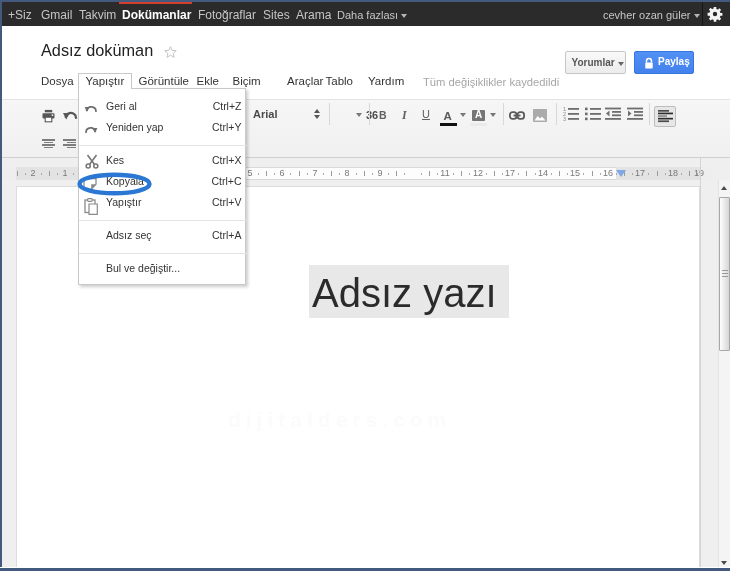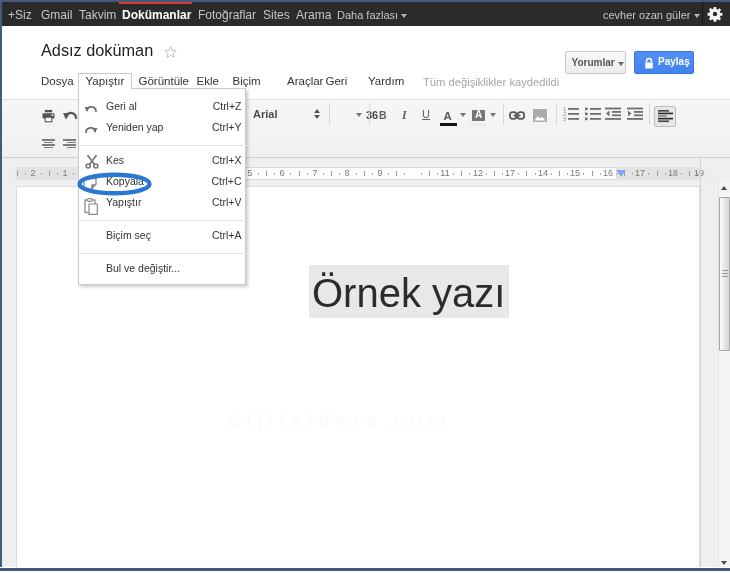--- a/index.html
+++ b/index.html
@@ -10,21 +10,21 @@
 </head>
 <body>
 
 <div class="abs" style="left:2px;top:157.5px;width:728px;height:409.5px;background:#efefef;"></div>
 
 <div class="abs" style="left:16px;top:186px;width:684px;height:381px;background:#fff;border:1px solid #dcdcdc;border-bottom:none;"></div>
 
 <div class="abs" style="left:228px;top:408px;width:300px;font-size:21px;font-weight:bold;letter-spacing:5px;color:#fbfbfb;">dijitalders.com</div>
 
 <div class="abs" style="left:309px;top:265px;width:200px;height:53px;background:#e8e8e8;"></div>
-<div class="abs" id="ornek" style="left:312px;top:271px;font-size:40px;color:#2b2b2b;">Örnek yazı</div>
+<div class="abs" id="ornek" style="left:312px;top:271px;font-size:40px;color:#2b2b2b;">Adsız yazı</div>
 
 <div id="ruler" class="abs" style="left:2px;top:167px;width:711px;height:13px;background:#eeeeee;overflow:hidden;">
   <div class="abs" style="left:14px;top:0;width:71px;height:13px;background:#e3e3e3;"></div>
   <div class="abs" style="left:85px;top:0;width:529px;height:13px;background:#fdfdfd;border-top:1px solid #d8d8d8;border-bottom:1px solid #d8d8d8;"></div>
   <div class="abs" style="left:614px;top:0;width:84px;height:13px;background:#e3e3e3;"></div>
   <div class="abs" style="left:26px;top:0.5px;width:10px;text-align:center;font-size:9px;color:#787878;">2</div>
   <div class="abs" style="left:58px;top:0.5px;width:10px;text-align:center;font-size:9px;color:#787878;">1</div>
   <div class="abs" style="left:15px;top:4px;width:1px;height:5px;background:#9a9a9a;"></div>
   <div class="abs" style="left:47px;top:4px;width:1px;height:5px;background:#9a9a9a;"></div>
   <div class="abs" style="left:79px;top:4px;width:1px;height:5px;background:#9a9a9a;"></div>
@@ -153,21 +153,21 @@
 <div class="abs" style="left:41px;top:41px;font-size:16.3px;color:#222;">Adsız doküman</div>
 <svg class="abs" style="left:163.5px;top:46px;" width="13" height="12" viewBox="0 0 16 15">
   <path d="M8 0.8 L10.1 5.5 L15.2 5.9 L11.3 9.2 L12.5 14.2 L8 11.5 L3.5 14.2 L4.7 9.2 L0.8 5.9 L5.9 5.5 Z" fill="none" stroke="#bdbdbd" stroke-width="1.1"></path>
 </svg>
 
 <div class="abs menutxt" style="left:41px;top:75px;">Dosya</div>
 <div class="abs menutxt" style="left:138.5px;top:75px;">Görüntüle</div>
 <div class="abs menutxt" style="left:196.5px;top:75px;">Ekle</div>
 <div class="abs menutxt" style="left:232.5px;top:75px;">Biçim</div>
 <div class="abs menutxt" style="left:275px;top:75px;margin-left:12px;">Araçlar</div>
-<div class="abs menutxt" style="left:325.5px;top:75px;">Geri</div>
+<div class="abs menutxt" style="left:325.5px;top:75px;">Tablo</div>
 <div class="abs menutxt" style="left:368px;top:75px;">Yardım</div>
 <div class="abs" style="left:423px;top:75.5px;font-size:11.2px;color:#a6a6a6;">Tüm değişiklikler kaydedildi</div>
 <style>.menutxt{font-size:11.5px;color:#333;}</style>
 
 <div class="abs" style="left:565px;top:50.5px;width:61px;height:23px;background:linear-gradient(#f9f9f9,#ececec);border:1px solid #c6c6c6;border-radius:2px;">
   <span class="abs" style="left:5.5px;top:5px;font-size:10px;font-weight:bold;color:#555;">Yorumlar</span>
   <div class="abs" style="left:51.5px;top:10px;width:0;height:0;border-left:3.5px solid transparent;border-right:3.5px solid transparent;border-top:4px solid #666;"></div>
 </div>
 
 <div class="abs" style="left:634px;top:50.5px;width:60px;height:23px;background:linear-gradient(#5290f5,#4382ec);border:1px solid #3776e0;border-radius:2px;">
@@ -286,21 +286,21 @@
  <div class="abs" style="left:27px;top:10.5px;font-size:10.5px;color:#333;">Geri al</div>
     <div class="abs" style="right:3.5px;top:10.5px;font-size:10.5px;color:#333;">Ctrl+Z</div>
  <div class="abs" style="left:27px;top:31.5px;font-size:10.5px;color:#333;">Yeniden yap</div>
     <div class="abs" style="right:3.5px;top:31.5px;font-size:10.5px;color:#333;">Ctrl+Y</div>
  <div class="abs" style="left:27px;top:64.5px;font-size:10.5px;color:#333;">Kes</div>
     <div class="abs" style="right:3.5px;top:64.5px;font-size:10.5px;color:#333;">Ctrl+X</div>
  <div class="abs" style="left:27px;top:85.5px;font-size:10.5px;color:#333;">Kopyala</div>
     <div class="abs" style="right:3.5px;top:85.5px;font-size:10.5px;color:#333;">Ctrl+C</div>
  <div class="abs" style="left:27px;top:106.5px;font-size:10.5px;color:#333;">Yapıştır</div>
     <div class="abs" style="right:3.5px;top:106.5px;font-size:10.5px;color:#333;">Ctrl+V</div>
- <div class="abs" style="left:27px;top:139.5px;font-size:10.5px;color:#333;">Biçim seç</div>
+ <div class="abs" style="left:27px;top:139.5px;font-size:10.5px;color:#333;">Adsız seç</div>
     <div class="abs" style="right:3.5px;top:139.5px;font-size:10.5px;color:#333;">Ctrl+A</div>
  <div class="abs" style="left:27px;top:172.5px;font-size:10.5px;color:#333;">Bul ve değiştir...</div>
  <div class="abs" style="left:0;top:56px;width:168px;height:1px;background:#e4e4e4;"></div>
  <div class="abs" style="left:0;top:131px;width:168px;height:1px;background:#e4e4e4;"></div>
  <div class="abs" style="left:0;top:164px;width:168px;height:1px;background:#e4e4e4;"></div>
  <svg class="abs" style="left:5px;top:15px;" width="14" height="9" viewBox="0 0 15 10">
  <path d="M2.6 7.6 C3.4 3.2 9 1.4 12.4 5.2 L13.2 8.8" stroke="#6e6e6e" stroke-width="2" fill="none"></path>
  <path d="M0.4 3.2 L6 3.4 L3 9.0 Z" fill="#6e6e6e"></path>
     </svg>
  <svg class="abs" style="left:5px;top:36px;" width="14" height="9" viewBox="0 0 15 10">

